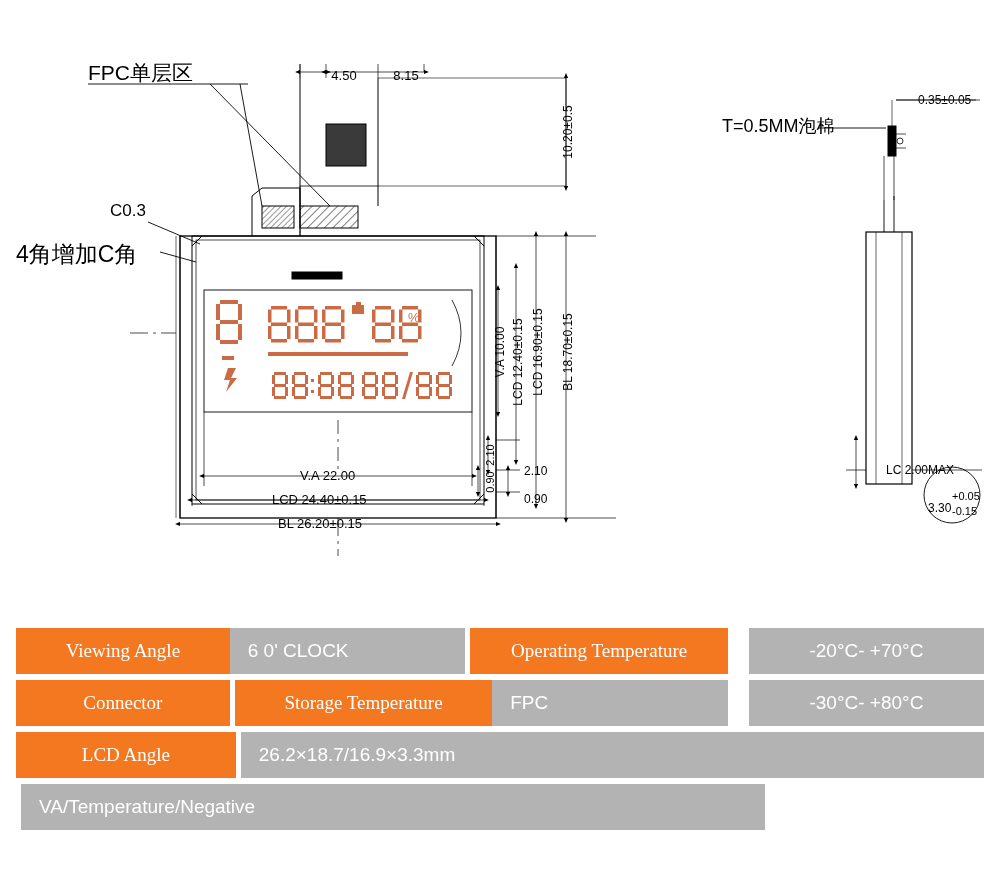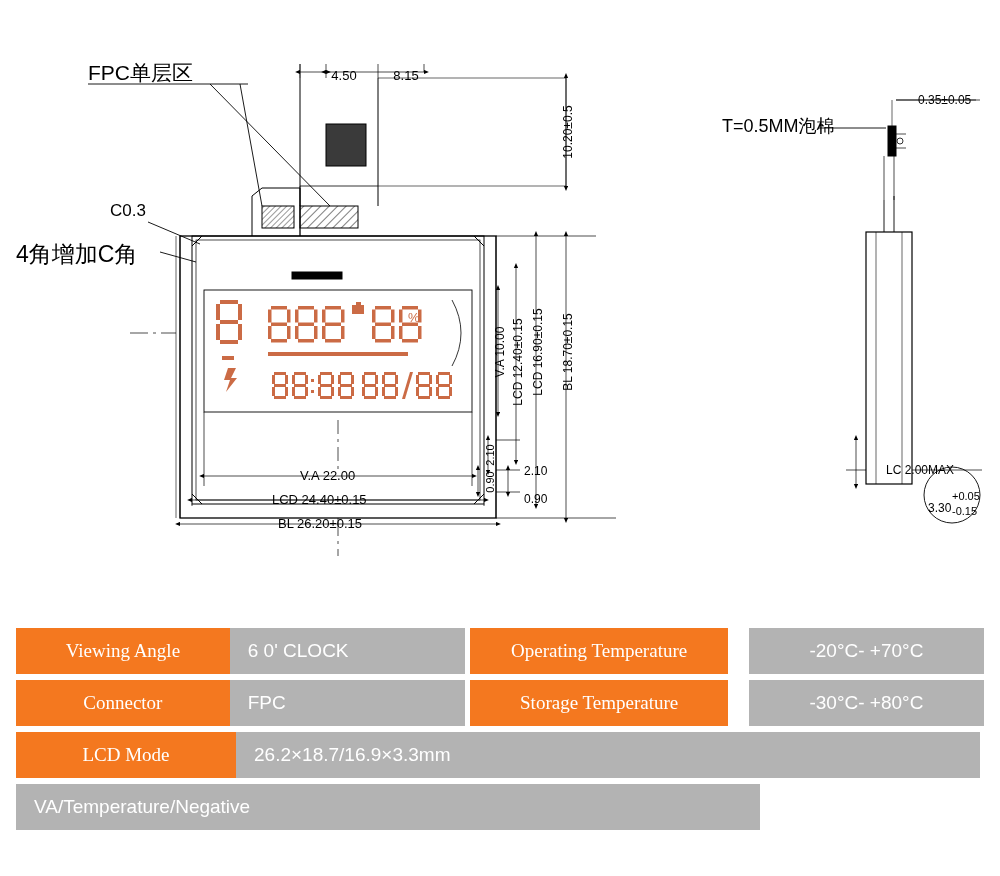--- a/index.html
+++ b/index.html
@@ -25,21 +25,21 @@
     font-family:Liberation Serif, serif;
   }
   .value{
     background:#b3b3b3;color:#ffffff;
     font-size:19px;padding-left:18px;
   }
   .w-lab1{width:220px;}
   .w-val1{width:224px;}
   .w-lab2{width:265px;margin-left:5px;}
   .w-val2{width:242px;margin-left:21px;}
-  .w-valwide{width:726px;}
+  .w-valwide{width:726px;margin-left:5px;}
 </style>
 </head>
 <body>
 
 <div class="drawing">
 <svg width="1000" height="600" viewBox="0 0 1000 600" xmlns="http://www.w3.org/2000/svg">
   <defs>
     <marker id="arrL" markerWidth="8" markerHeight="8" refX="7" refY="3" orient="auto">
       <path d="M7,0 L7,6 L0,3 z" fill="#000"></path>
     </marker>
@@ -353,27 +353,27 @@
 
   <div class="spec-row">
     <div class="cell label w-lab1">Viewing Angle</div>
     <div class="cell value w-val1">6 0' CLOCK</div>
     <div class="cell label w-lab2">Operating Temperature</div>
     <div class="cell value w-val2" style="justify-content:center;padding-left:0;">-20°C- +70°C</div>
   </div>
 
   <div class="spec-row">
     <div class="cell label w-lab1">Connector</div>
+    <div class="cell label w-lab2">Storage Temperature</div>
     <div class="cell value w-val1">FPC</div>
-    <div class="cell label w-lab2">Storage Temperature</div>
     <div class="cell value w-val2" style="justify-content:center;padding-left:0;">-30°C- +80°C</div>
   </div>
 
   <div class="spec-row">
-    <div class="cell label w-lab1">LCD Mode</div>
+    <div class="cell label w-lab1">LCD Angle</div>
     <div class="cell value w-valwide">26.2×18.7/16.9×3.3mm</div>
   </div>
 
   <div class="spec-row">
     <div class="cell value w-valwide">VA/Temperature/Negative</div>
   </div>
 
 </div>
 
 </body></html>

